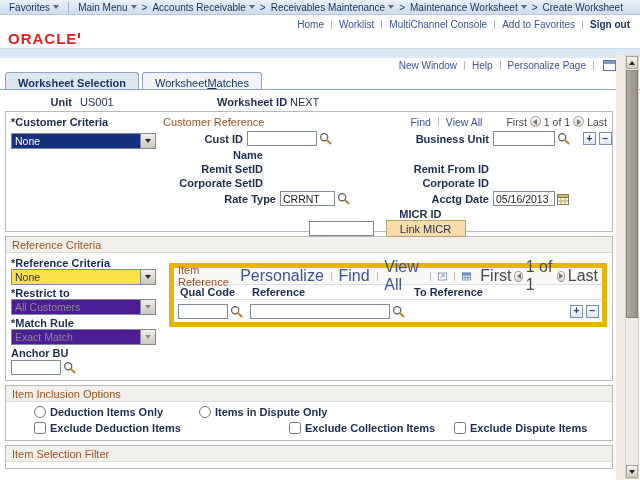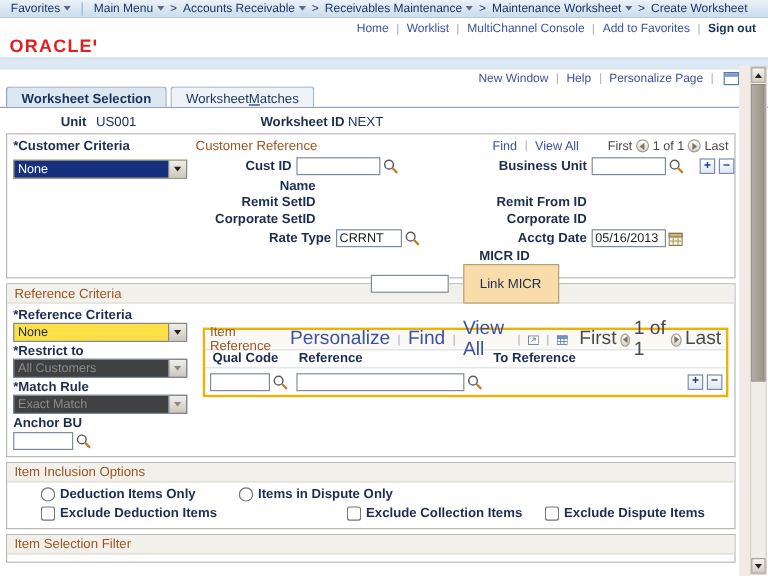--- a/index.html
+++ b/index.html
@@ -45,21 +45,21 @@
   .groupbox { margin:2px 27px 4px 5px; border:1px solid #b9b9b9; background:#fff; }
   .gb-header { background:#f2f0ea; border-bottom:1px solid #dedbd3; color:#9d5422; padding:2px 6px; height:16px; }
   .gb-body { padding:2px 5px 4px 5px; position:relative; }
   .flabel { font-weight:bold; color:#1c2d50; }
   
   .pselect { display:flex; border:1px solid #7f8b9b; background:#fde047; height:16px; width:145px; align-items:stretch; cursor:pointer; }
   .pselect .txt { flex:1; padding:1px 3px; overflow:hidden; white-space:nowrap; font-size:10.5px; }
   .pselect .arrow-btn { width:15px; background:linear-gradient(#f2efe9,#ccc7be); border-left:1px solid #7f8b9b; display:flex; align-items:center; justify-content:center; }
   .sel-tri { width:0; height:0; border-left:3px solid transparent; border-right:3px solid transparent; border-top:4px solid #222; }
   .pselect.focus .txt { background:#17307e; color:#fff; }
-  .pselect.disabled { background:#404040; }
+  .pselect.disabled { background:#4c1d95; }
   .pselect.disabled .txt { color:#8a8a8a; }
   .pselect.disabled .sel-tri { border-top-color:#8a8a8a; }
   .inp { height:15px; border:1px solid #7f8b9b; background:#fff; font-family:inherit; font-size:10.5px; padding:0 2px; color:#1c1c1c; }
   .w50{width:50px}.w55{width:55px}.w62{width:62px}.w65{width:65px}.w70{width:70px}.w140{width:140px}
   .icon-gap { margin-left:2px; vertical-align:middle; cursor:pointer; }
   .pm-btn { width:13px; height:13px; border:1px solid #7a8db0; background:linear-gradient(#ffffff,#dfe6f0); color:#1a3c8c; font-weight:bold; font-size:10px; line-height:10px; display:inline-flex; align-items:center; justify-content:center; margin-left:3px; cursor:pointer; }
   .ncirc { display:inline-flex; width:11px; height:11px; border-radius:50%; border:1px solid #a39e95; background:linear-gradient(#fffefb,#d9d4ca); align-items:center; justify-content:center; margin:0 3px; cursor:pointer; }
   .tri-l { width:0; height:0; border-top:3px solid transparent; border-bottom:3px solid transparent; border-right:4px solid #7a756c; }
   .tri-r { width:0; height:0; border-top:3px solid transparent; border-bottom:3px solid transparent; border-left:4px solid #7a756c; }
   .gb-link { color:#3b52a0; cursor:pointer; }
@@ -73,27 +73,27 @@
   .sa-title { color:#9d5422; }
   .sa-links { margin-left:auto; display:flex; align-items:center; font-size:10.5px; }
   .gap24 { display:inline-block; width:24px; }
   .frow { display:flex; align-items:center; height:13px; margin-top:1px; position:relative; }
   .frow.tall { height:17px; }
   .frow .lab { font-weight:bold; text-align:right; flex:none; }
   .lab80{width:80px}.lab100{width:100px}.lab113{width:113px}
   .fcell { margin-left:4px; display:flex; align-items:center; }
   .rpair { position:absolute; left:158px; top:0; height:100%; display:flex; align-items:center; }
   .rlab { width:168px; text-align:right; font-weight:bold; flex:none; }
-  .micr-btn { margin-left:12px; width:80px; height:33px; background:#f8ddab; border:1px solid #b5a276; display:inline-flex; align-items:center; justify-content:center; color:#1c2d50; cursor:pointer; }
+  .micr-btn { margin-left:12px; width:80px; height:17px; background:#f8ddab; border:1px solid #b5a276; display:inline-flex; align-items:center; justify-content:center; color:#1c2d50; cursor:pointer; }
   
   .rc-body { display:flex; }
   .rc-left { width:158px; flex:none; padding-top:2px; }
   .rc-left .flabel { display:block; height:12px; }
   .rc-left .pselect { margin-bottom:2px; }
-  .rc-grid { flex:1; border:2px solid #eab308; align-self:flex-start; margin-top:18px; }
+  .rc-grid { flex:1; border:5px solid #eab308; align-self:flex-start; margin-top:8px; }
   .ir-header { display:flex; align-items:center; height:17px; border-bottom:1px solid #dde2ea; background:#faf9f6; padding:0 4px; }
   .ir-title { color:#9d5422; }
   .ir-links { margin-left:auto; display:flex; align-items:center; font-size:16px; }
   .ir-cols { display:flex; align-items:center; height:15px; border-bottom:1px solid #dde2ea; font-weight:bold; padding-left:6px; }
   .c1{width:72px}.c2{width:162px}.c3{flex:1}
   .ir-row { display:flex; align-items:center; height:22px; padding-left:4px; }
   .ir-row .pm { margin-left:auto; padding-right:3px; display:flex; }
   
   .opt-row { display:flex; align-items:center; height:16px; padding-left:23px; }
   .oc1{width:255px}.oc2{width:165px}.oc3{flex:1}

